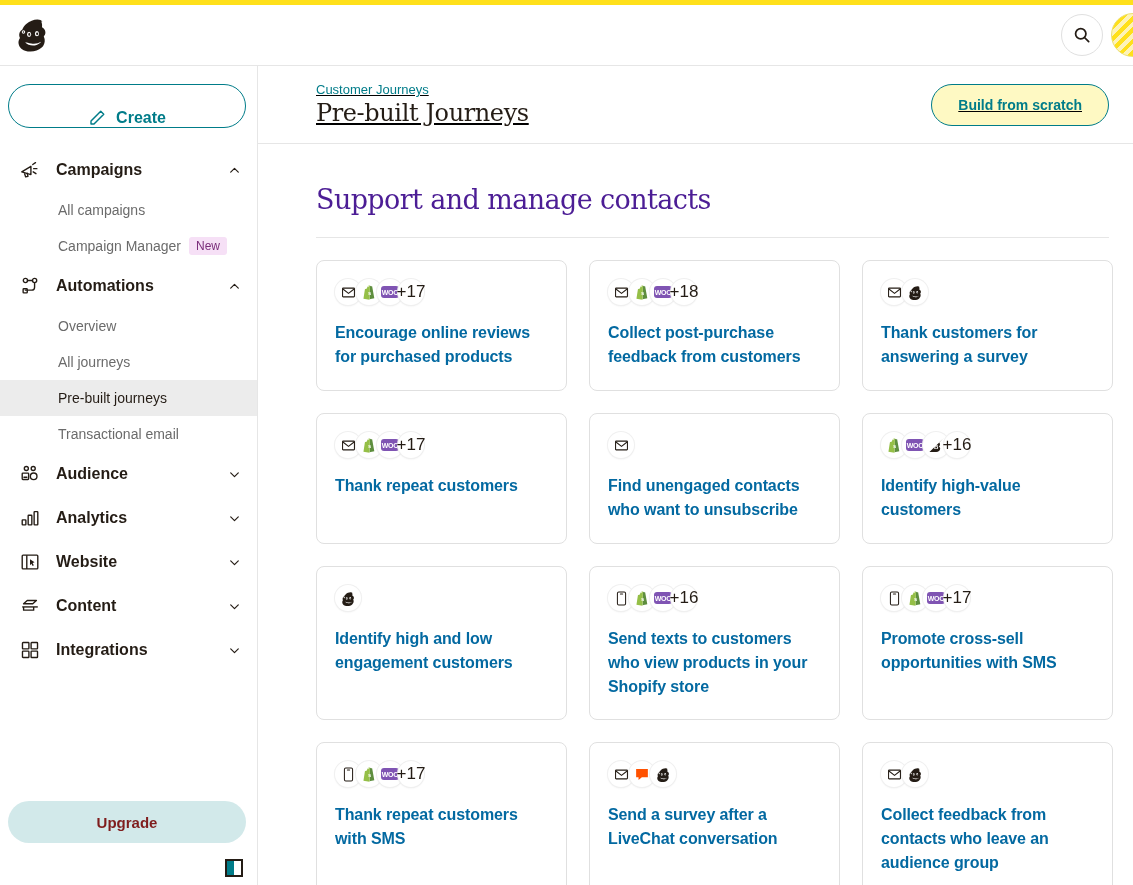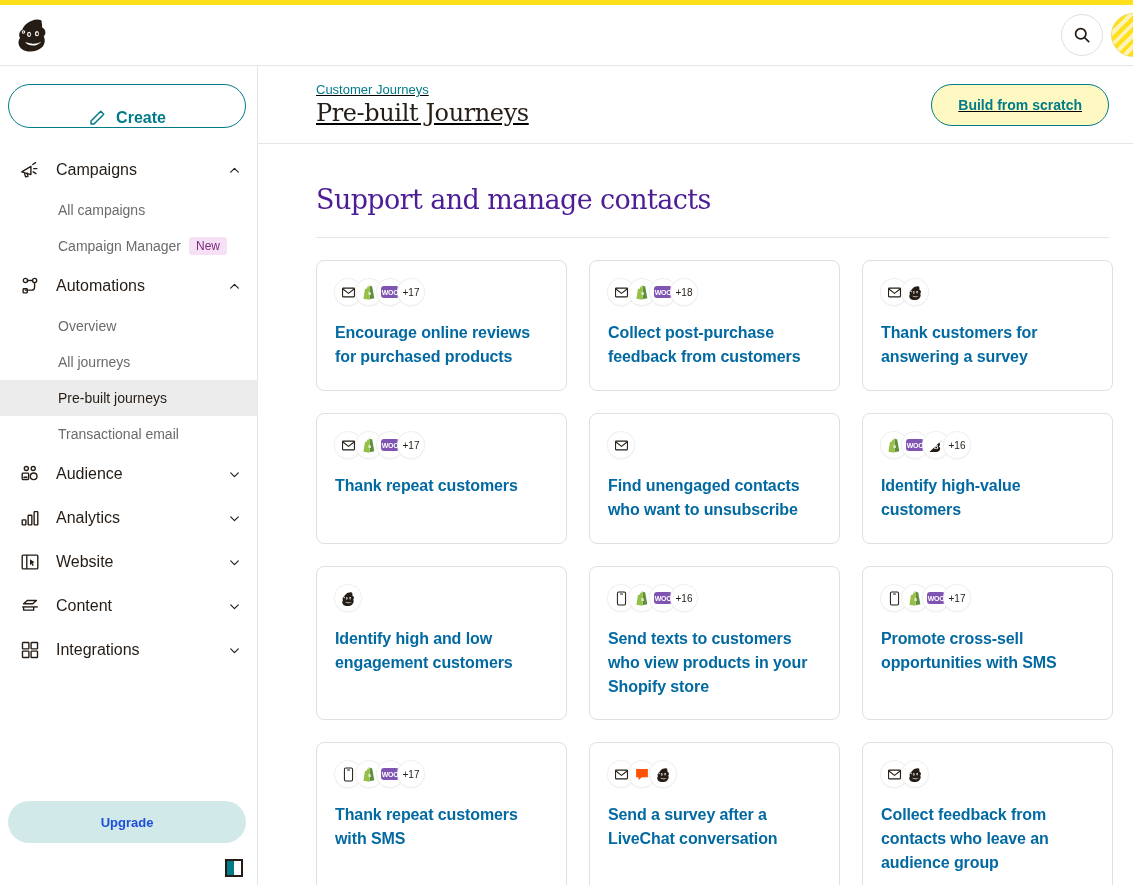--- a/index.html
+++ b/index.html
@@ -50,40 +50,40 @@
   .create-btn {
     margin: 18px 10px 0 8px; height: 44px; width: 238px;
     border: 1px solid #007c89; border-radius: 24px;
     background: #fff; color: #007c89;
     display: flex; align-items: flex-end; justify-content: center; gap: 10px;
     font-size: 16px; font-weight: bold; cursor: pointer;
   }
   .nav { margin-top: 20px; }
   .nav-group-row {
     display: flex; align-items: center; height: 44px;
-    padding: 0 16px 0 18px; cursor: pointer; gap: 14px;
+    padding: 0 16px 0 18px; cursor: pointer; gap: 14px; font-weight: bold;
   }
   .nav-group-row .nav-label {
     font-size: 16px; color: #241c15; flex: 1;
   }
   .nav-icon { width: 24px; height: 24px; display: flex; align-items: center; justify-content: center; flex: 0 0 24px; }
   .chev { width: 14px; height: 14px; display:flex; align-items:center; justify-content:center; }
   .nav-sub {
     display: flex; align-items: center; height: 36px;
     padding-left: 58px; font-size: 14px; color: #6b6b6b; cursor: pointer;
   }
   .nav-sub.active { background: #ececec; color: #241c15; }
   .badge-new {
     margin-left: 8px; background: #f6e0f6; color: #7a2c7a;
     font-size: 12px; padding: 2px 7px; border-radius: 3px;
   }
   .upgrade-btn {
     position: absolute; left: 8px; bottom: 42px; width: 238px; height: 42px;
-    background: #d2e9ea; color: #1d4ed8; border: none; border-radius: 22px;
-    font-size: 13px; font-weight: bold; cursor: pointer;
+    background: #d2e9ea; color: #7f1d1d; border: none; border-radius: 22px;
+    font-size: 15px; font-weight: bold; cursor: pointer;
   }
   .collapse-toggle {
     position: absolute; right: 14px; bottom: 8px;
     width: 18px; height: 18px; cursor: pointer;
     border: 2px solid #241c15; display: flex;
   }
   .collapse-toggle .half-l { width: 50%; background: #007c89; }
   .collapse-toggle .half-r { width: 50%; background: #fff; }
 
   
@@ -130,21 +130,21 @@
     width: 26px; height: 26px; border-radius: 50%; background: #fff;
     box-shadow: 0 0 0 1px #f0f0f0, 0 1px 2px rgba(0,0,0,.10);
     display: flex; align-items: center; justify-content: center;
     margin-right: -5px; position: relative;
   }
   .ic:last-child { margin-right: 0; }
   .ic-more {
     width: 26px; height: 26px; border-radius: 50%; background: #fff;
     box-shadow: 0 0 0 1px #f0f0f0, 0 1px 2px rgba(0,0,0,.10);
     display: flex; align-items: center; justify-content: center;
-    font-size: 10px; color: #241c15; font-weight: 500; position: relative;
+    font-size: 17px; color: #241c15; font-weight: 500; position: relative;
   }
   .card-title {
     font-size: 16px; font-weight: bold; color: #0369a1; line-height: 1.5;
     letter-spacing: -0.1px;
   }
 
   
   .woo-badge {
     width: 18px; height: 12px; border-radius: 3px; background: #7F54B3;
     color: #fff; font-size: 7px; font-weight: bold;

